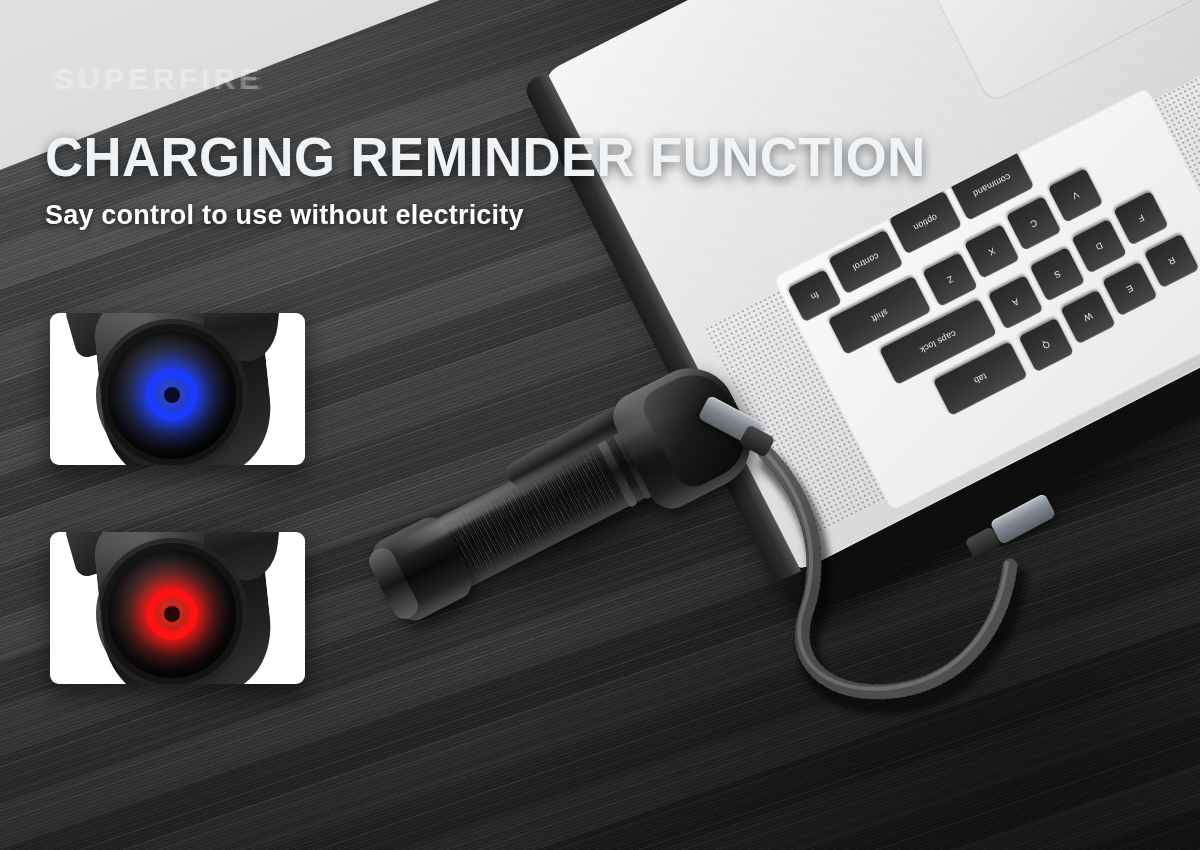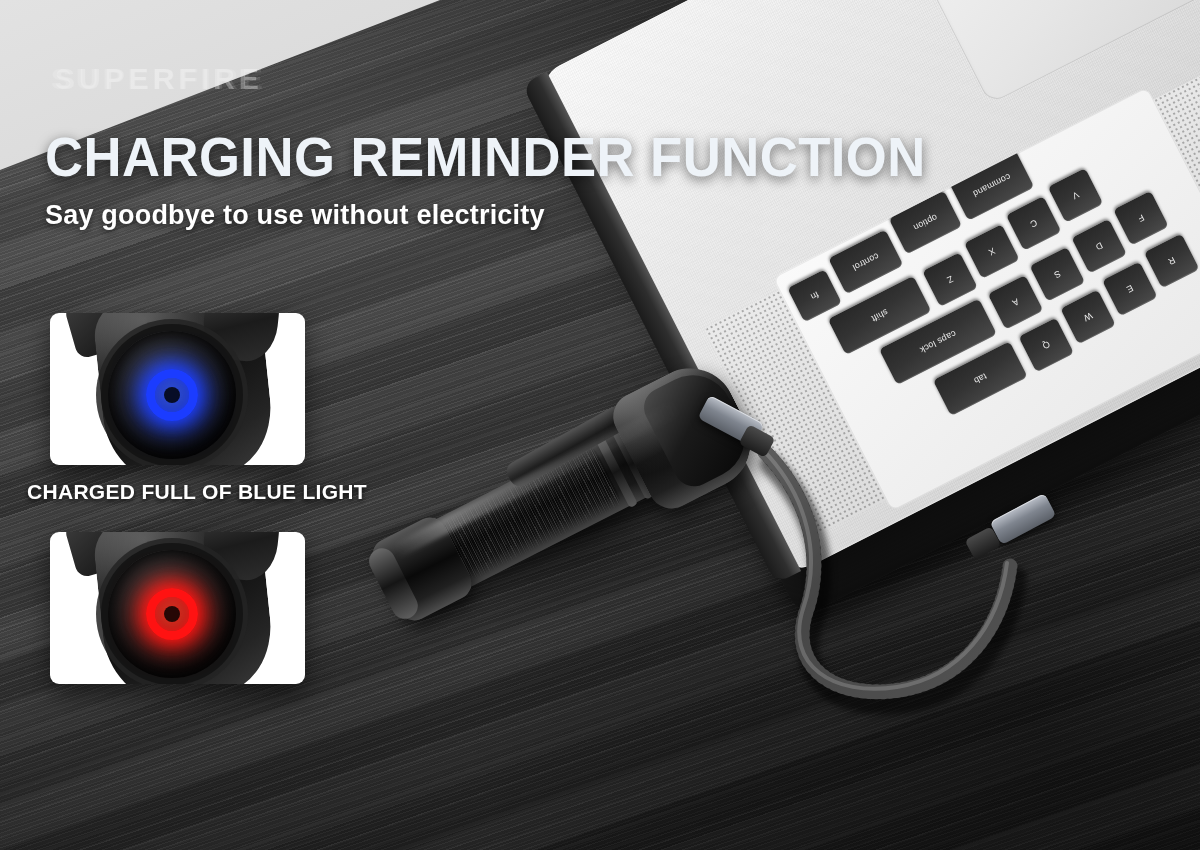--- a/index.html
+++ b/index.html
@@ -412,32 +412,31 @@
       <div class="cap-shell">
         <div class="cap-lug2"></div>
       </div>
       <div class="cap-face">
         <div class="led-glow" id="glow-blue" style="background: radial-gradient(circle, rgb(42, 80, 255) 0%, rgba(42, 80, 255, 0.4) 42%, transparent 72%);"></div>
         <div class="led-ring" id="ring-blue" style="color: rgb(27, 60, 255);"></div>
         <div class="led-core"></div>
       </div>
     </div>
   </div>
-  <div class="caption caption-blue">CHARGED FULL OF BLUE LIGHT</div>
 
   <div class="card card-red">
     <div class="cap-photo">
       <div class="cap-lug"></div>
       <div class="cap-shell">
         <div class="cap-lug2"></div>
       </div>
       <div class="cap-face">
         <div class="led-glow" id="glow-red" style="background: radial-gradient(circle, rgb(255, 42, 26) 0%, rgba(255, 42, 26, 0.4) 42%, transparent 72%);"></div>
         <div class="led-ring" id="ring-red" style="color: rgb(255, 18, 18);"></div>
         <div class="led-core"></div>
       </div>
     </div>
   </div>
 
   <h1 class="headline">CHARGING REMINDER FUNCTION</h1>
-  <h2 class="subhead">Say goodbye to use without electricity</h2>
+  <h2 class="subhead">Say control to use without electricity</h2>
 
 </div>
 
 </body></html>

